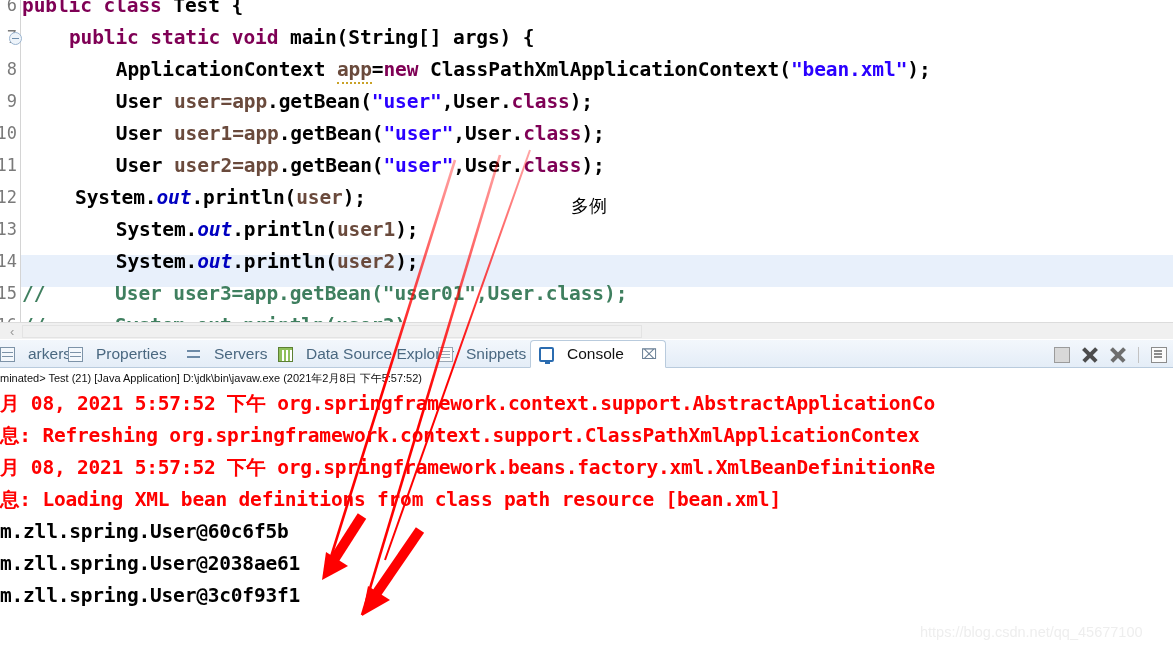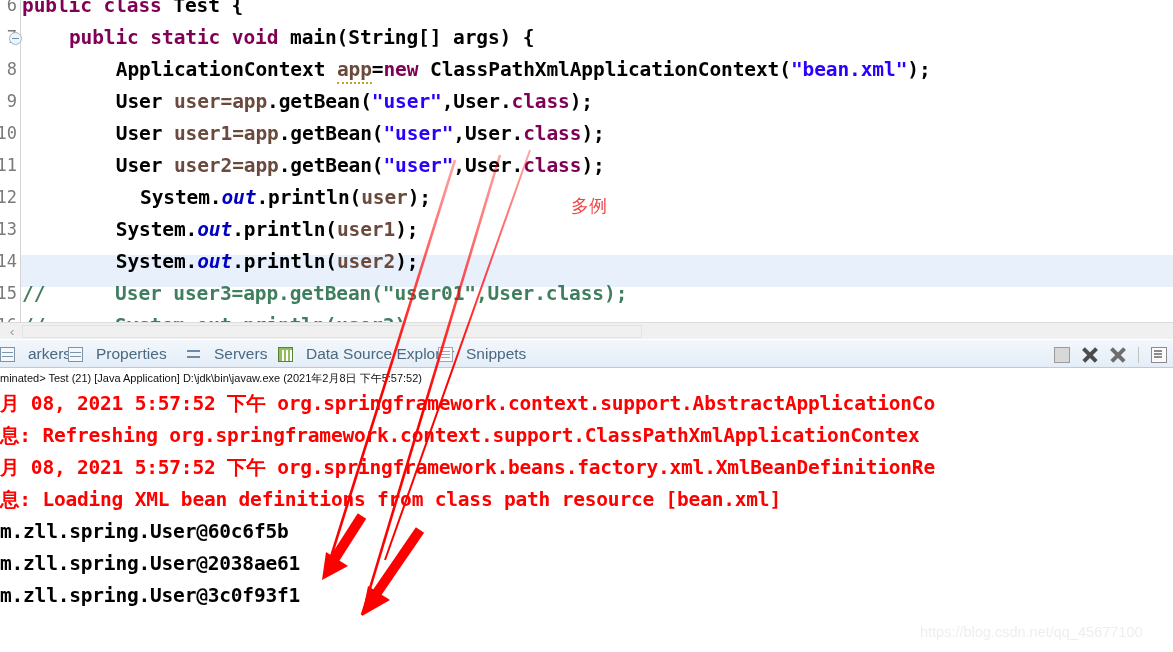--- a/index.html
+++ b/index.html
@@ -23,21 +23,21 @@
         font-size:19.5px; line-height:32px; letter-spacing:-0.1px; }
   .hl-row { position:absolute; left:0; width:1173px; height:32px; background:#e8f0fb; }
   .kw  { color:#7f0055; font-weight:bold; }
   .plain { color:#000000; font-weight:bold; }
   .str { color:#2a00ff; font-weight:bold; }
   .loc { color:#6a4a3c; font-weight:bold; }
   .sfield { color:#0000c0; font-weight:bold; font-style:italic; }
   .cmt { color:#3f7f5f; font-weight:bold; }
   .squig { border-bottom:2px dotted #c9a227; padding-bottom:1px; }
 
-  .cn-note { position:absolute; left:571px; top:194px; font-size:18px; color:#ef4444;
+  .cn-note { position:absolute; left:571px; top:194px; font-size:18px; color:#000000;
              font-family:"DejaVu Sans","Liberation Sans",sans-serif; }
 
   
   #ed-scroll { position:absolute; left:0; top:322px; width:1173px; height:17px;
                background:#f0f0f0; border-top:1px solid #dcdcdc; }
   #ed-scroll-chev { position:absolute; left:10px; top:3px; width:11px; height:11px;
                     color:#9a9a9a; font-size:13px; line-height:11px; }
   #ed-scroll-thumb { position:absolute; left:22px; top:2px; width:620px; height:13px;
                      background:#f0f0f0; border:1px solid #e3e3e3; }
 
@@ -118,21 +118,21 @@
       <div class="lineno" style="top: 283px;">15</div>
       <div class="lineno" style="top: 315px;">16</div>
     </div>
   <div id="codearea">
       <div class="cl" style="top: -10px; padding-left: 0px;"><span class="kw">public class </span><span class="plain">Test {</span></div>
       <div class="cl" style="top: 54px; padding-left: 93.76px;"><span class="plain">ApplicationContext </span><span class="loc squig">app</span><span class="plain">=</span><span class="kw">new </span><span class="plain">ClassPathXmlApplicationContext(</span><span class="str">"bean.xml"</span><span class="plain">);</span></div>
       <div class="cl" style="top: 22px; padding-left: 46.88px;"><span class="kw">public static void </span><span class="plain">main(String[] args) {</span></div>
       <div class="cl" style="top: 86px; padding-left: 93.76px;"><span class="plain">User </span><span class="loc">user</span><span class="loc">=app</span><span class="plain">.getBean(</span><span class="str">"user"</span><span class="plain">,User.</span><span class="kw">class</span><span class="plain">);</span></div>
       <div class="cl" style="top: 118px; padding-left: 93.76px;"><span class="plain">User </span><span class="loc">user1</span><span class="loc">=app</span><span class="plain">.getBean(</span><span class="str">"user"</span><span class="plain">,User.</span><span class="kw">class</span><span class="plain">);</span></div>
       <div class="cl" style="top: 150px; padding-left: 93.76px;"><span class="plain">User </span><span class="loc">user2</span><span class="loc">=app</span><span class="plain">.getBean(</span><span class="str">"user"</span><span class="plain">,User.</span><span class="kw">class</span><span class="plain">);</span></div>
-      <div class="cl" style="top: 182px; padding-left: 118px;"><span class="plain">System.</span><span class="sfield">out</span><span class="plain">.println(</span><span class="loc">user</span><span class="plain">);</span></div>
+      <div class="cl" style="top: 182px; padding-left: 53px;"><span class="plain">System.</span><span class="sfield">out</span><span class="plain">.println(</span><span class="loc">user</span><span class="plain">);</span></div>
       <div class="cl" style="top: 214px; padding-left: 93.76px;"><span class="plain">System.</span><span class="sfield">out</span><span class="plain">.println(</span><span class="loc">user1</span><span class="plain">);</span></div>
       <div class="cl" style="top: 246px; padding-left: 93.76px;"><span class="plain">System.</span><span class="sfield">out</span><span class="plain">.println(</span><span class="loc">user2</span><span class="plain">);</span></div>
       <div class="cl" style="top: 278px; padding-left: 0px;"><span class="cmt">//      User user3=app.getBean("user01",User.class);</span></div>
       <div class="cl" style="top: 310px; padding-left: 0px;"><span class="cmt">//      System.out.println(user3);</span></div>
     </div>
 
   <div class="cn-note">多例</div>
 
   <div id="ed-scroll">
     <div id="ed-scroll-chev">‹</div>
@@ -154,20 +154,25 @@
         <span class="tabicon ic-servers"></span>
         <span>Servers</span>
       </div>
       <div class="tab" style="left: 278px;">
         <span class="tabicon ic-dse"></span>
         <span>Data Source Explorer</span>
       </div>
       <div class="tab" style="left: 438px;">
         <span class="tabicon ic-snip"></span>
         <span>Snippets</span>
+      </div>
+      <div class="tab active" style="left: 530px;">
+        <span class="tabicon ic-console"></span>
+        <span>Console</span>
+        <span class="closex">⌧</span>
       </div>
     </div>
   <div id="ctools">
     <div class="ci ci-term"></div>
     <div class="ci ci-x"></div>
     <div class="ci ci-xx"></div>
     <div class="ci-div"></div>
     <div class="ci ci-clear"></div>
   </div>
   <div id="chead">minated&gt; Test (21) [Java Application] D:\jdk\bin\javaw.exe (2021年2月8日 下午5:57:52)</div>

